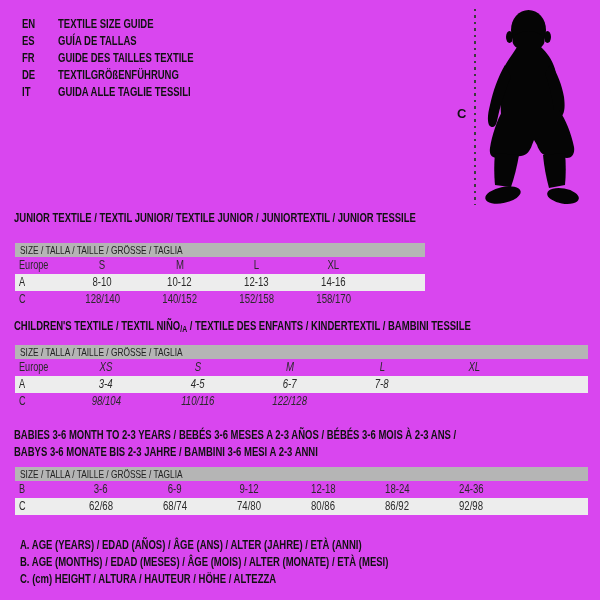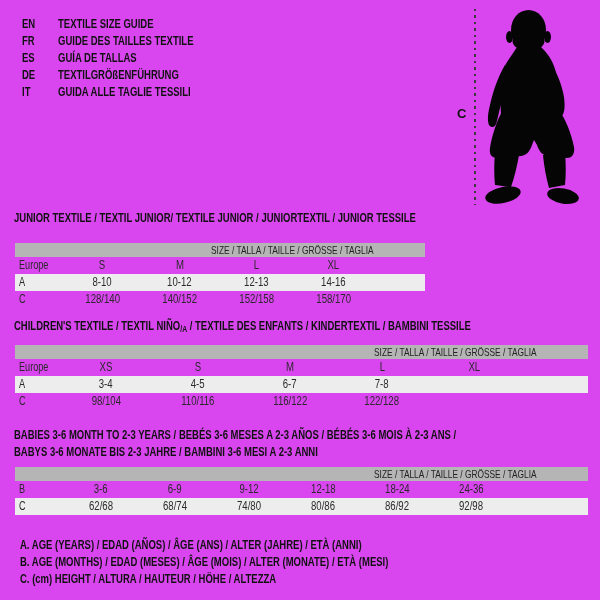--- a/index.html
+++ b/index.html
@@ -30,48 +30,48 @@
   #title2{top:319px;}
   #title3{top:427px;}
   #title3 .title-line{height:17px;line-height:17px;}
   .subsm{font-size:9px;vertical-align:-2px;}
 
   
   .stable{position:absolute;left:15px;}
   #table1{top:243px;width:410px;}
   #table2{top:345px;width:573px;}
   #table3{top:467px;width:573px;}
-  .size-bar{height:14px;line-height:14px;background:#b5b5b5;font-size:11px;color:#222;padding-left:5px;text-align:right;}
+  .size-bar{height:14px;line-height:14px;background:#b5b5b5;font-size:11px;color:#222;padding-left:5px;}
   .trow{display:flex;height:17px;line-height:17px;font-size:12px;color:#2a2a2a;}
   .trow.shaded{background:#ededed;}
   .tlabel{text-align:left;padding-left:4px;}
   .tcell{text-align:center;}
   .tspacer{flex:1;}
   .t1 .tlabel{width:45px;} .t1 .tcell{width:77px;}
-  .t2 .tlabel{width:41px;} .t2 .tcell{width:92px;}
+  .t2 .tlabel{width:41px;} .t2 .tcell{width:92px;font-style:italic;}
   .t3 .tlabel{width:45px;} .t3 .tcell{width:74px;}
 
   
   .footnotes{position:absolute;left:20px;top:537px;}
   .footnote{height:17px;line-height:17px;font-size:12.5px;font-weight:700;color:#111;}
 </style>
 </head>
 <body>
 
 <div class="screen">
 
   <div class="languages">
     <div class="lang-row">
       <span class="lang-code"><span class="cond">EN</span></span><span class="cond">TEXTILE SIZE GUIDE</span>
     </div>
     <div class="lang-row">
+      <span class="lang-code"><span class="cond">ES</span></span><span class="cond">GUÍA DE TALLAS</span>
+    </div>
+    <div class="lang-row">
       <span class="lang-code"><span class="cond">FR</span></span><span class="cond">GUIDE DES TAILLES TEXTILE</span>
-    </div>
-    <div class="lang-row">
-      <span class="lang-code"><span class="cond">ES</span></span><span class="cond">GUÍA DE TALLAS</span>
     </div>
     <div class="lang-row">
       <span class="lang-code"><span class="cond">DE</span></span><span class="cond">TEXTILGRÖßENFÜHRUNG</span>
     </div>
     <div class="lang-row">
       <span class="lang-code"><span class="cond">IT</span></span><span class="cond">GUIDA ALLE TAGLIE TESSILI</span>
     </div>
   </div>
 
   <div class="dash-line"></div>
@@ -150,21 +150,20 @@
           <div class="tcell"><span class="cond-center">3-4</span></div>
           <div class="tcell"><span class="cond-center">4-5</span></div>
           <div class="tcell"><span class="cond-center">6-7</span></div>
           <div class="tcell"><span class="cond-center">7-8</span></div>
           <div class="tspacer"></div>
         </div>
         <div class="trow">
           <div class="tlabel"><span class="cond">C</span></div>
           <div class="tcell"><span class="cond-center">98/104</span></div>
           <div class="tcell"><span class="cond-center">110/116</span></div>
-          <div class="tcell"><span class="cond-center">116/122</span></div>
           <div class="tcell"><span class="cond-center">122/128</span></div>
           <div class="tspacer"></div>
         </div>
       </div>
   </div>
 
   <div class="sec-title" id="title3">
     <div class="title-line"><span class="cond">BABIES 3-6 MONTH TO 2-3 YEARS / BEBÉS 3-6 MESES A 2-3 AÑOS / BÉBÉS 3-6 MOIS À 2-3 ANS /</span></div>
     <div class="title-line"><span class="cond">BABYS 3-6 MONATE BIS 2-3 JAHRE / BAMBINI 3-6 MESI A 2-3 ANNI</span></div>
   </div>

